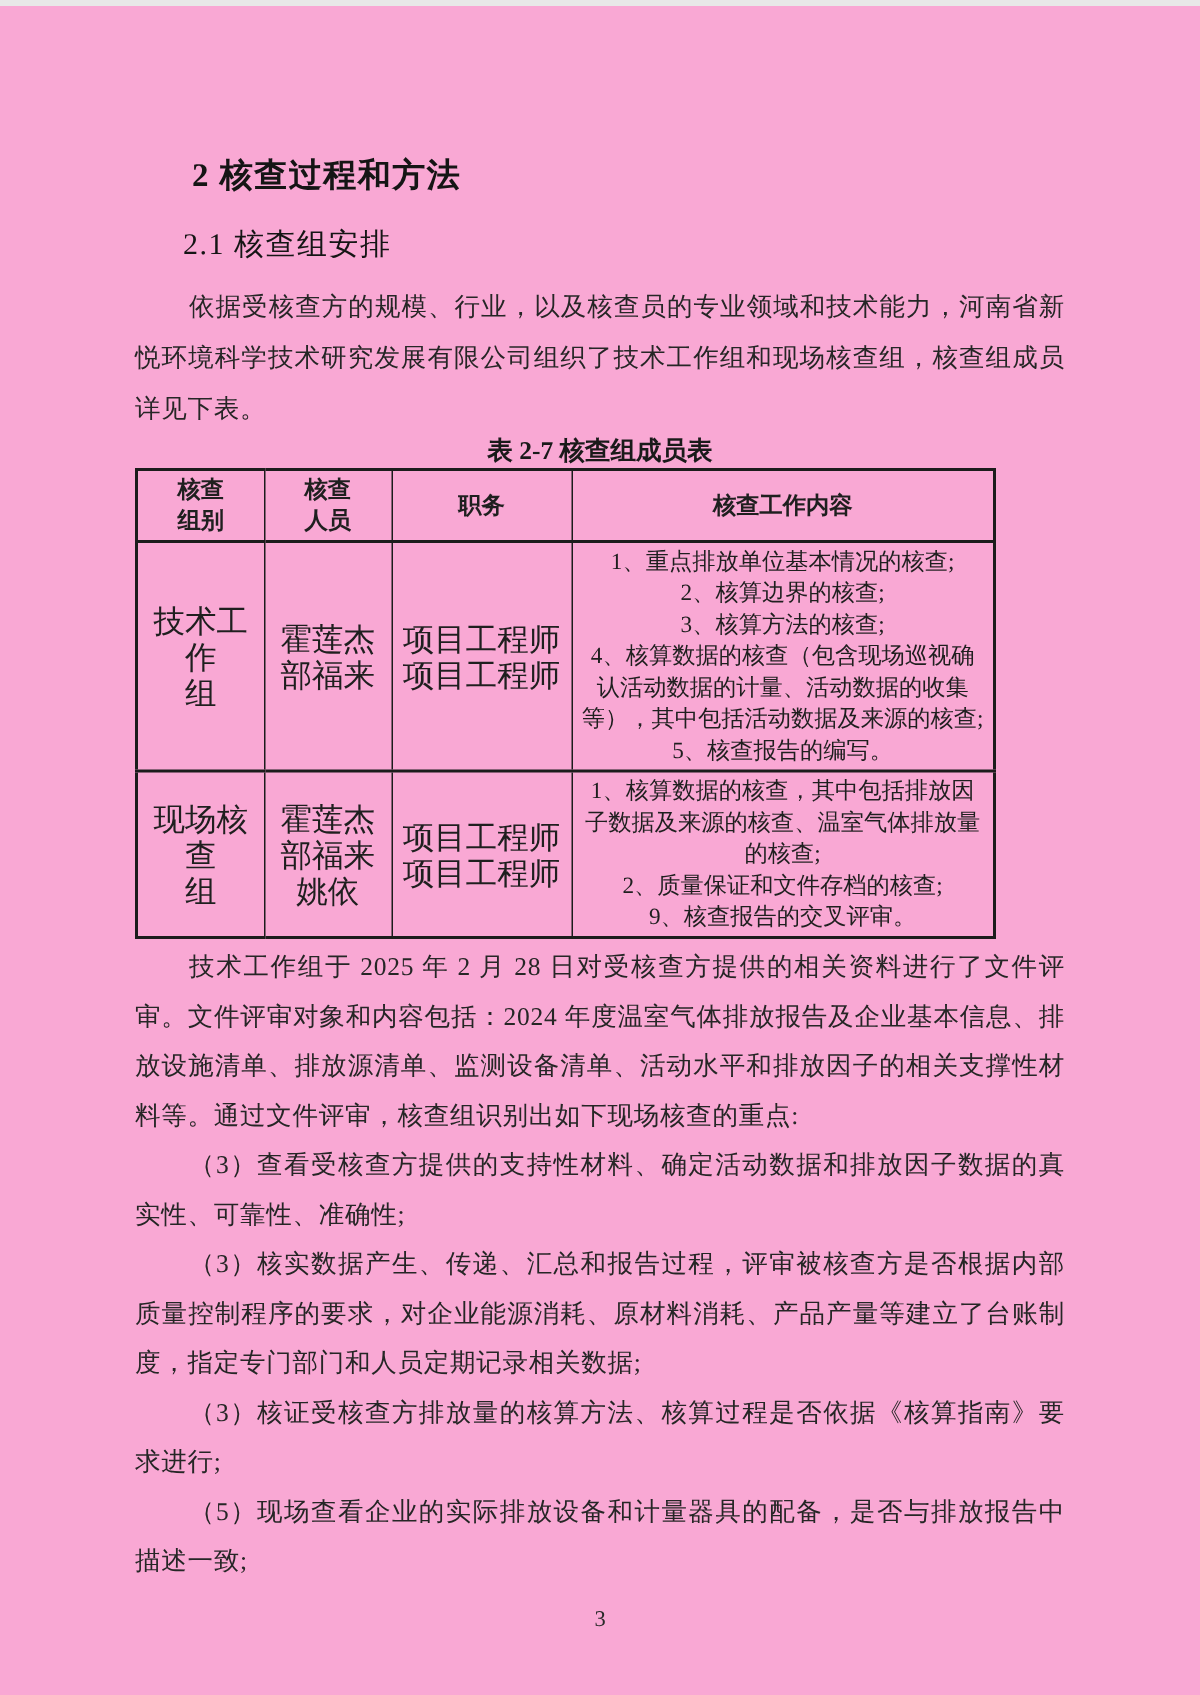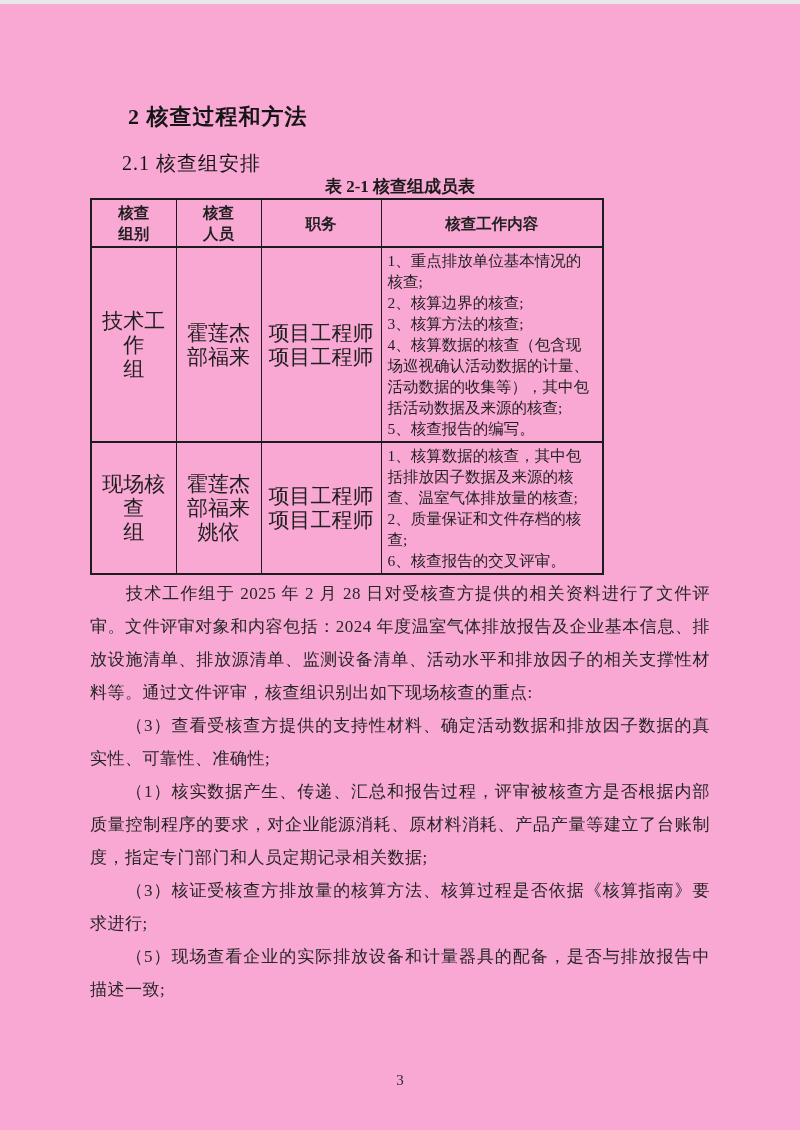--- a/index.html
+++ b/index.html
@@ -51,35 +51,36 @@
   .caption {
     margin-top: 0;
     font-size: 17px;
     line-height: 22px;
     font-weight: bold;
     text-align: center;
     color: #1a1a1a;
   }
 
   table.team-table {
-    width: 514px;
+    width: 574px;
     margin-top: 0;
     border-collapse: collapse;
     table-layout: fixed;
     border: 2px solid #1c1c1c;
     color: #1f1f1f;
   }
   table.team-table th,
   table.team-table td {
     border-left: 1px solid #1c1c1c;
     border-right: 1px solid #1c1c1c;
     border-top: 2px solid #1c1c1c;
     border-bottom: 2px solid #1c1c1c;
     padding: 2px 6px;
     white-space: pre-line;
+    text-align: center;
   }
   table.team-table thead tr { height: 46px; }
   table.team-table tr.row-1 { height: 148px; }
   table.team-table tr.row-2 { height: 90px; }
   table.team-table th {
     font-size: 15.5px;
     line-height: 21px;
     font-weight: bold;
     text-align: center;
     vertical-align: middle;
@@ -111,22 +112,23 @@
 </head>
 <body>
 
 <div class="page">
   <div class="content">
 
     <h1 class="doc-h1">2  核查过程和方法</h1>
 
     <h2 class="doc-h2">2.1  核查组安排</h2>
 
+    <p class="para">依据受核查方的规模、行业，以及核查员的专业领域和技术能力，河南省新悦环境科学技术研究发展有限公司组织了技术工作组和现场核查组，核查组成员详见下表。</p>
 
-    <div class="caption">表 2-1 核查组成员表</div>
+    <div class="caption">表 2-7 核查组成员表</div>
 
     <table class="team-table">
       <colgroup>
         <col style="width:85px">
         <col style="width:85px">
         <col style="width:120px">
         <col>
       </colgroup>
       <thead>
         <tr>
@@ -155,29 +157,29 @@
         <tr class="row-2">
           <td class="cell-center">现场核查
 组</td>
           <td class="cell-center">霍莲杰
 部福来
 姚依</td>
           <td class="cell-center">项目工程师
 项目工程师</td>
           <td class="cell-duties">1、核算数据的核查，其中包括排放因子数据及来源的核查、温室气体排放量的核查;
 2、质量保证和文件存档的核查;
-6、核查报告的交叉评审。</td>
+9、核查报告的交叉评审。</td>
         </tr>
       </tbody>
     </table>
 
 
     <p class="para review">技术工作组于 2025 年 2 月 28 日对受核查方提供的相关资料进行了文件评审。文件评审对象和内容包括：2024 年度温室气体排放报告及企业基本信息、排放设施清单、排放源清单、监测设备清单、活动水平和排放因子的相关支撑性材料等。通过文件评审，核查组识别出如下现场核查的重点:</p>
 
     <p class="para item">（3）查看受核查方提供的支持性材料、确定活动数据和排放因子数据的真实性、可靠性、准确性;</p>
-    <p class="para item">（1）核实数据产生、传递、汇总和报告过程，评审被核查方是否根据内部质量控制程序的要求，对企业能源消耗、原材料消耗、产品产量等建立了台账制度，指定专门部门和人员定期记录相关数据;</p>
+    <p class="para item">（3）核实数据产生、传递、汇总和报告过程，评审被核查方是否根据内部质量控制程序的要求，对企业能源消耗、原材料消耗、产品产量等建立了台账制度，指定专门部门和人员定期记录相关数据;</p>
     <p class="para item">（3）核证受核查方排放量的核算方法、核算过程是否依据《核算指南》要求进行;</p>
     <p class="para item">（5）现场查看企业的实际排放设备和计量器具的配备，是否与排放报告中描述一致;</p>
 
   </div>
 
   <div class="page-number">3</div>
 </div>
 
 </body></html>

